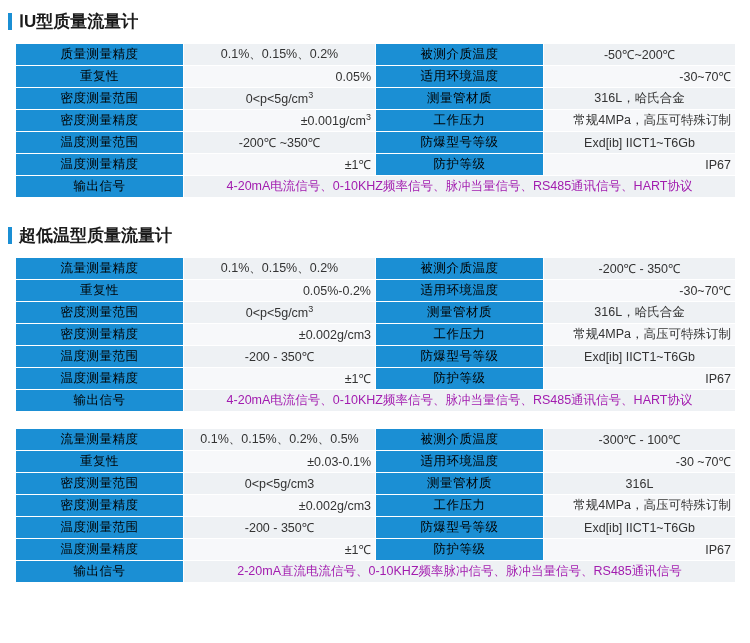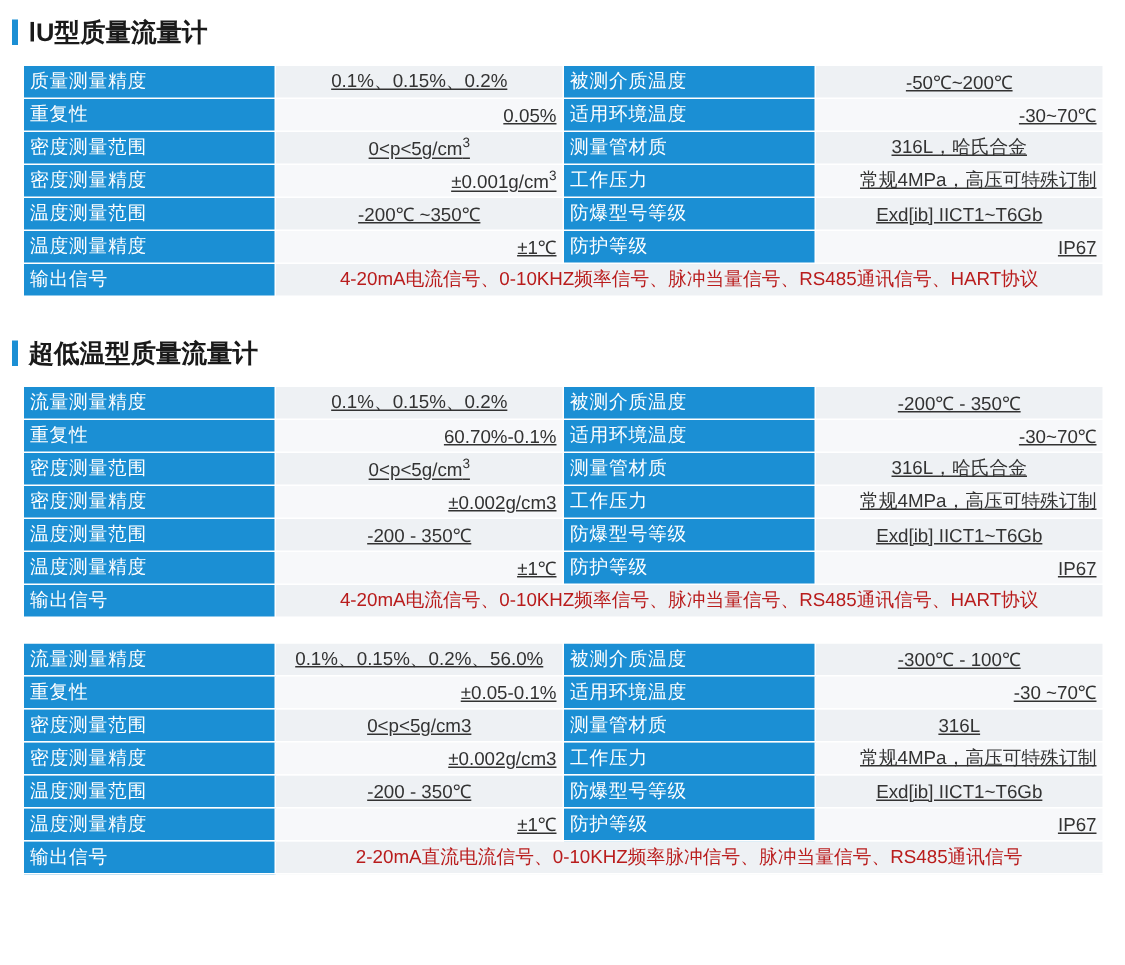--- a/index.html
+++ b/index.html
@@ -46,40 +46,39 @@
   table.spec td {
     border: 1px solid #ffffff;
     font-size: 12.5px;
     height: 22px;
     padding: 1px 4px;
     vertical-align: middle;
     box-sizing: border-box;
   }
   td.lbl {
     background: #1b8fd4;
-    color: #ffffff;
-    text-align: left;
+    color: #000000;
+    text-align: center;
     white-space: nowrap;
     letter-spacing: 0.5px;
     font-family: Liberation Serif, serif;
   }
   td.val {
     background: #eef1f4;
     color: #333333;
     text-align: center;
     white-space: nowrap;
-    text-decoration: underline;
   }
   td.val.alt {
     background: #f7f8fa;
     text-align: right;
   }
   td.full {
     background: #eef1f4;
-    color: #b91c1c;
+    color: #a21caf;
     text-align: center;
   }
   .col-lbl { width: 168px; }
   .col-val { width: 192px; }
   .sup {
     font-size: 9px;
     vertical-align: super;
   }
   .spacer-lg { height: 16px; }
 </style>
@@ -161,21 +160,21 @@
         </colgroup>
       <tbody>
         <tr>
           <td class="lbl">流量测量精度</td>
           <td class="val">0.1%、0.15%、0.2%</td>
           <td class="lbl">被测介质温度</td>
           <td class="val">-200℃ - 350℃</td>
         </tr>
         <tr>
           <td class="lbl">重复性</td>
-          <td class="val alt">60.70%-0.1%</td>
+          <td class="val alt">0.05%-0.2%</td>
           <td class="lbl">适用环境温度</td>
           <td class="val alt">-30~70℃</td>
         </tr>
         <tr>
           <td class="lbl">密度测量范围</td>
           <td class="val"><span>0&lt;p&lt;5g/cm</span><span class="sup">3</span></td>
           <td class="lbl">测量管材质</td>
           <td class="val">316L，哈氏合金</td>
         </tr>
         <tr>
@@ -210,27 +209,27 @@
     <table class="spec">
       <colgroup>
           <col class="col-lbl">
           <col class="col-val">
           <col class="col-lbl">
           <col class="col-val">
         </colgroup>
       <tbody>
         <tr>
           <td class="lbl">流量测量精度</td>
-          <td class="val">0.1%、0.15%、0.2%、56.0%</td>
+          <td class="val">0.1%、0.15%、0.2%、0.5%</td>
           <td class="lbl">被测介质温度</td>
           <td class="val">-300℃ - 100℃</td>
         </tr>
         <tr>
           <td class="lbl">重复性</td>
-          <td class="val alt">±0.05-0.1%</td>
+          <td class="val alt">±0.03-0.1%</td>
           <td class="lbl">适用环境温度</td>
           <td class="val alt">-30 ~70℃</td>
         </tr>
         <tr>
           <td class="lbl">密度测量范围</td>
           <td class="val">0&lt;p&lt;5g/cm3</td>
           <td class="lbl">测量管材质</td>
           <td class="val">316L</td>
         </tr>
         <tr>

